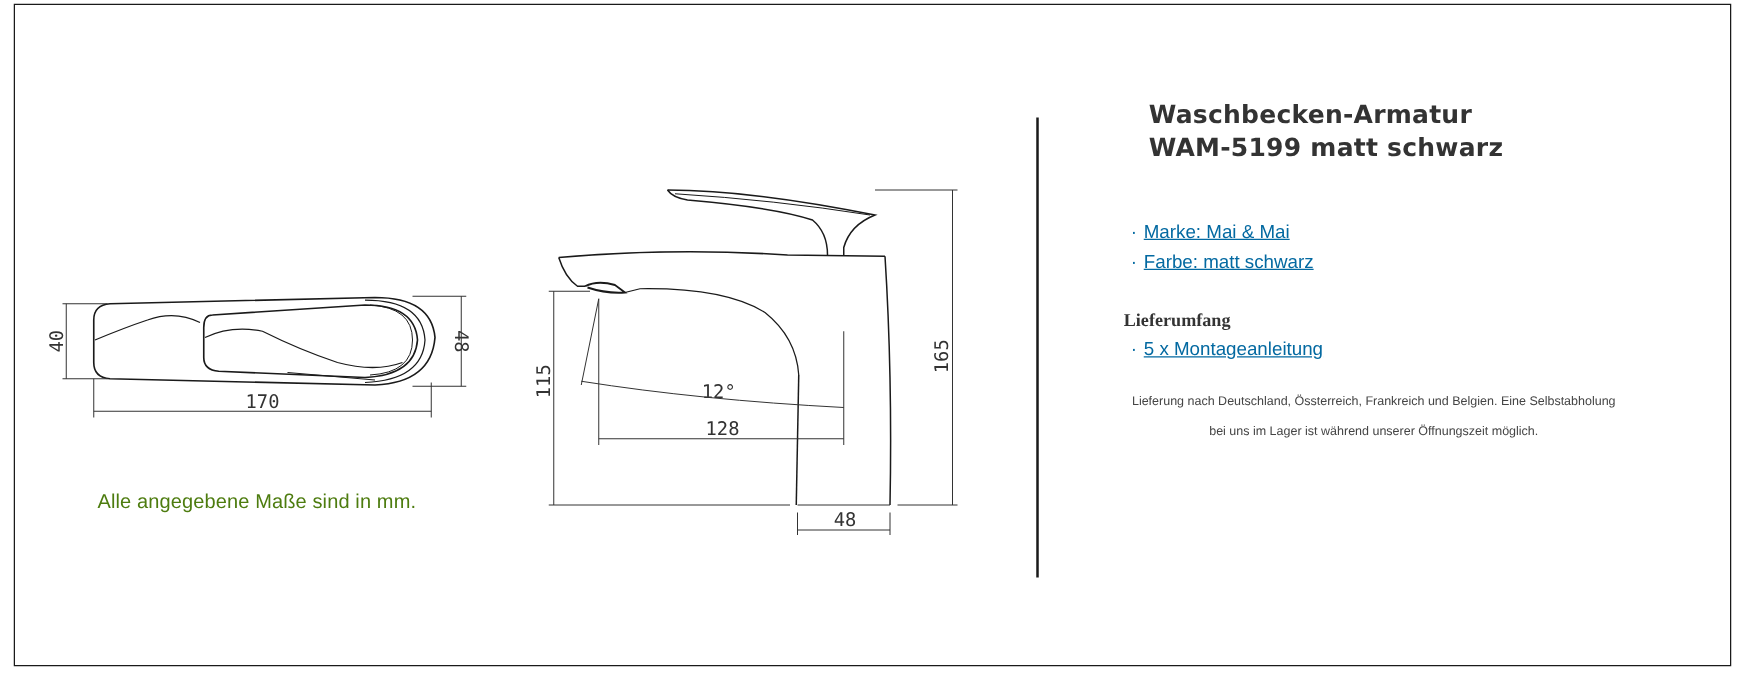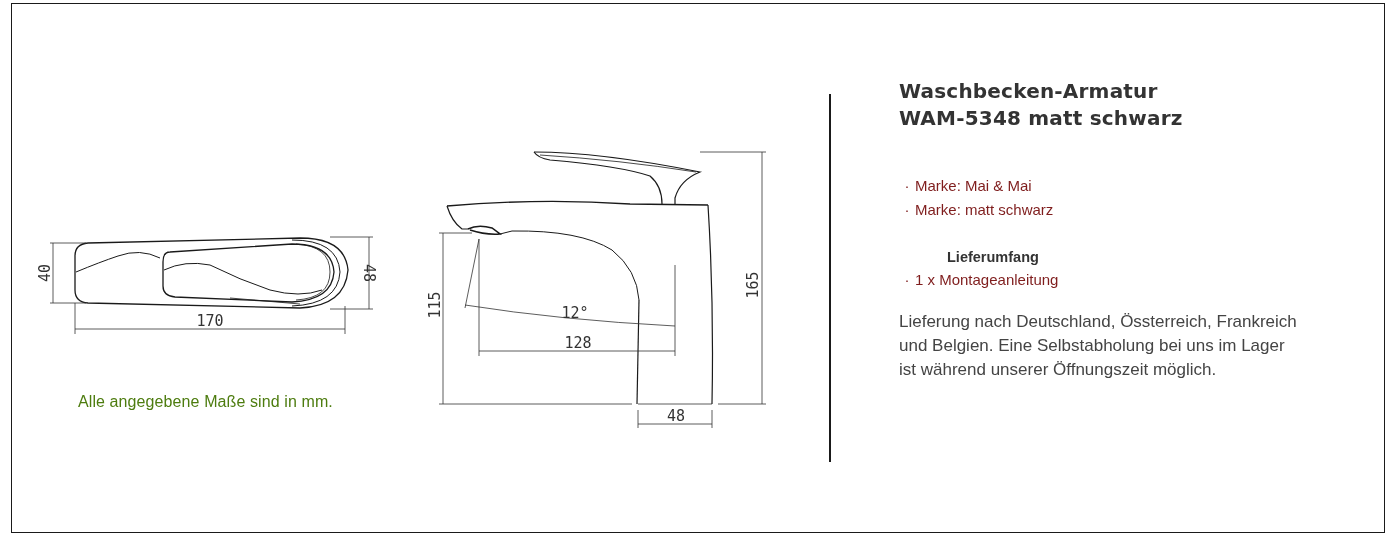--- a/index.html
+++ b/index.html
@@ -3,27 +3,27 @@
   <meta charset="utf-8">
   <style>
     html, body { margin: 0; padding: 0; background: #ffffff; }
     body { width: 1400px; height: 540px; position: relative; overflow: hidden; font-family: "Liberation Sans", sans-serif; color: #3a3a3a; }
     .frame { position: absolute; left: 11px; top: 3px; width: 1374px; height: 530px; border: 1.5px solid #1a1a1a; box-sizing: border-box; }
     .drawing { position: absolute; left: 0; top: 0; }
     .divider { position: absolute; left: 829px; top: 94px; width: 1.5px; height: 368px; background: #1a1a1a; }
     .note { position: absolute; left: 78px; top: 393px; font-size: 16px; color: #4d7c0f; letter-spacing: 0.1px; }
     .info { position: absolute; left: 899px; top: 78px; width: 440px; }
     .title { font-family: "DejaVu Sans", sans-serif; font-size: 20px; font-weight: bold; color: #333333; line-height: 27px; margin: 0; letter-spacing: 0.2px; }
-    .title span { display: block; }
+    .title span { display: block; margin-left: 20px; }
     .spec-list { list-style: none; margin: 0; padding: 0; }
     .spec-list.specs { margin-top: 42px; }
-    .spec-list li { font-size: 15px; line-height: 24px; color: #7f1d1d; }
+    .spec-list li { font-size: 15px; line-height: 24px; color: #0369a1; text-decoration: underline; }
     .bullet { display: inline-block; width: 12px; text-align: center; margin-left: 2px; margin-right: 2px; }
-    .section-head { font-family: Liberation Sans, sans-serif; font-size: 14.5px; font-weight: bold; color: #333; margin-top: 24px; line-height: 22px; margin-left: 48px; }
-    .delivery { font-size: 17px; line-height: 24px; color: #444444; margin-top: 18px; width: 400px; }
+    .section-head { font-family: Liberation Serif, serif; font-size: 14.5px; font-weight: bold; color: #333; margin-top: 24px; line-height: 22px; }
+    .delivery { font-size: 10px; line-height: 24px; color: #444444; margin-top: 18px; width: 400px; text-align: center; }
     svg text { font-family: "DejaVu Sans Mono", monospace; fill: #333; }
   </style>
 </head>
 <body>
 
 <div class="frame"></div>
 
 <svg class="drawing" width="1400" height="540" viewBox="0 0 1400 540" xmlns="http://www.w3.org/2000/svg">
 
   <g fill="none" stroke="#1a1a1a">
@@ -106,24 +106,24 @@
   <text x="676" y="421" font-size="15" text-anchor="middle">48</text>
 </svg>
 
 <div class="note">Alle angegebene Maße sind in mm.</div>
 
 <div class="divider"></div>
 
 <div class="info">
   <h1 class="title">
     <span>Waschbecken-Armatur</span>
-    <span>WAM-5348 matt schwarz</span>
+    <span>WAM-5199 matt schwarz</span>
   </h1>
   <ul class="spec-list specs">
     <li><span class="bullet">·</span><span>Marke: Mai &amp; Mai</span></li>
-    <li><span class="bullet">·</span><span>Marke: matt schwarz</span></li>
+    <li><span class="bullet">·</span><span>Farbe: matt schwarz</span></li>
   </ul>
   <div class="section-head">Lieferumfang</div>
   <ul class="spec-list">
-    <li><span class="bullet">·</span><span>1 x Montageanleitung</span></li>
+    <li><span class="bullet">·</span><span>5 x Montageanleitung</span></li>
   </ul>
   <p class="delivery">Lieferung nach Deutschland, Össterreich, Frankreich und Belgien. Eine Selbstabholung bei uns im Lager ist während unserer Öffnungszeit möglich.</p>
 </div>
 
 </body></html>

